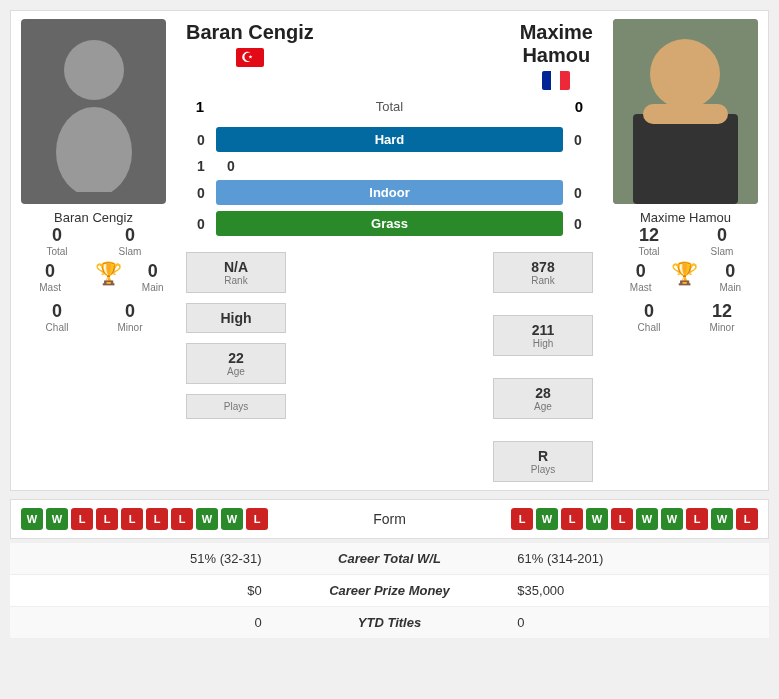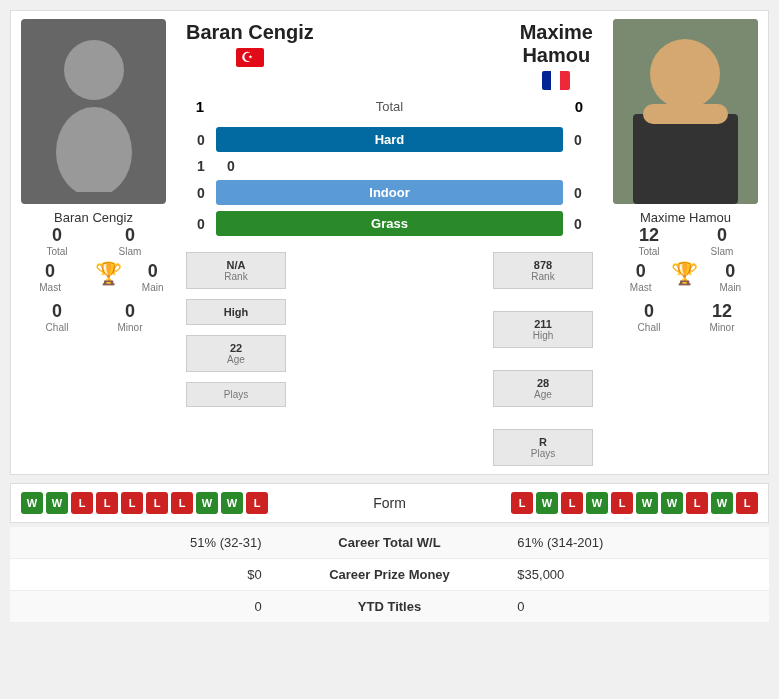--- a/index.html
+++ b/index.html
@@ -94,20 +94,21 @@
     }
 
     .stats-table td:nth-child(1) {
       text-align: right;
       width: 35%;
     }
     .stats-table td:nth-child(2) {
       text-align: center;
       font-weight: bold;
       width: 30%;
+      font-style: italic;
     }
     .stats-table td:nth-child(3) {
       text-align: left;
       width: 35%;
     }
 
     
     .flag-tr {
       display: inline-block;
       width: 28px;
@@ -250,21 +251,21 @@
       border: 1px solid #ccc;
       margin: 3px 0;
       padding: 6px 8px;
       display: flex;
       flex-direction: column;
       align-items: center;
       width: 100px;
     }
 
     .stat-box-value {
-      font-size: 11px;
+      font-size: 14px;
       font-weight: bold;
       color: #333;
     }
 
     .stat-box-label {
       font-size: 10px;
       color: #777;
     }
 
     .two-col-stats {

